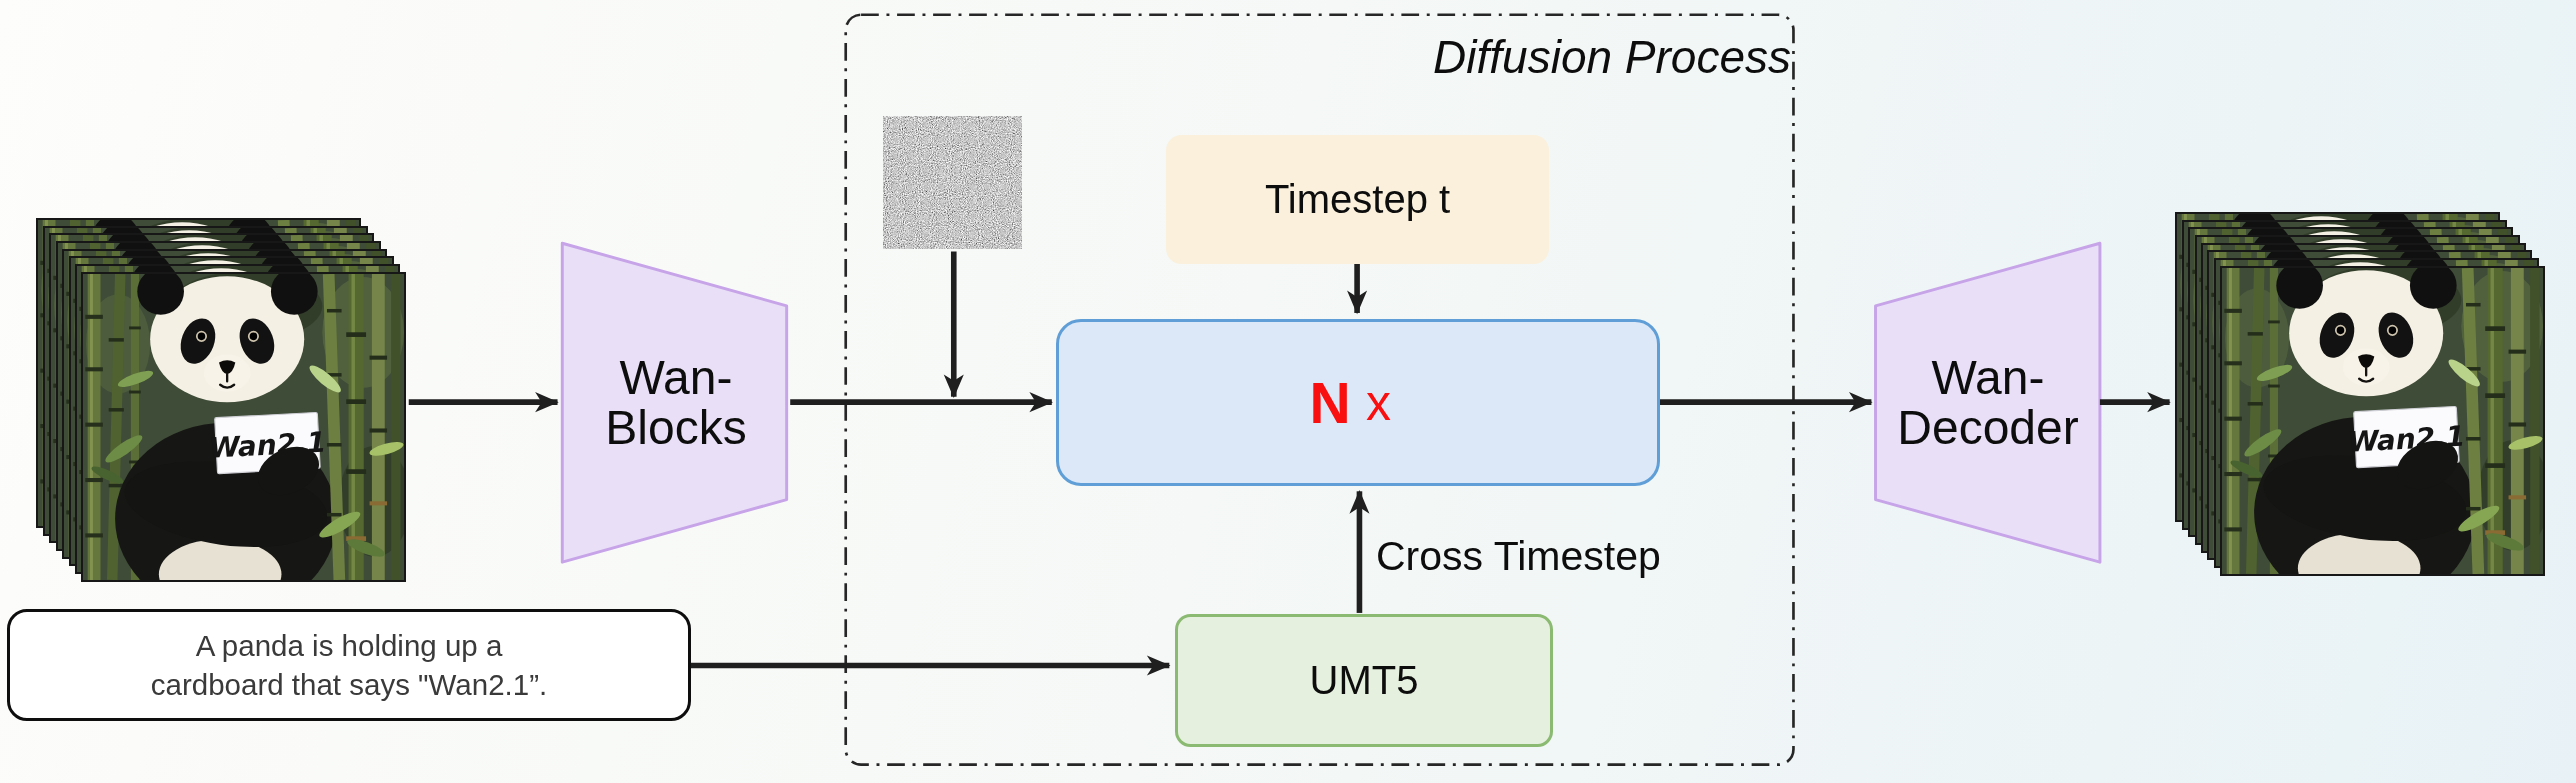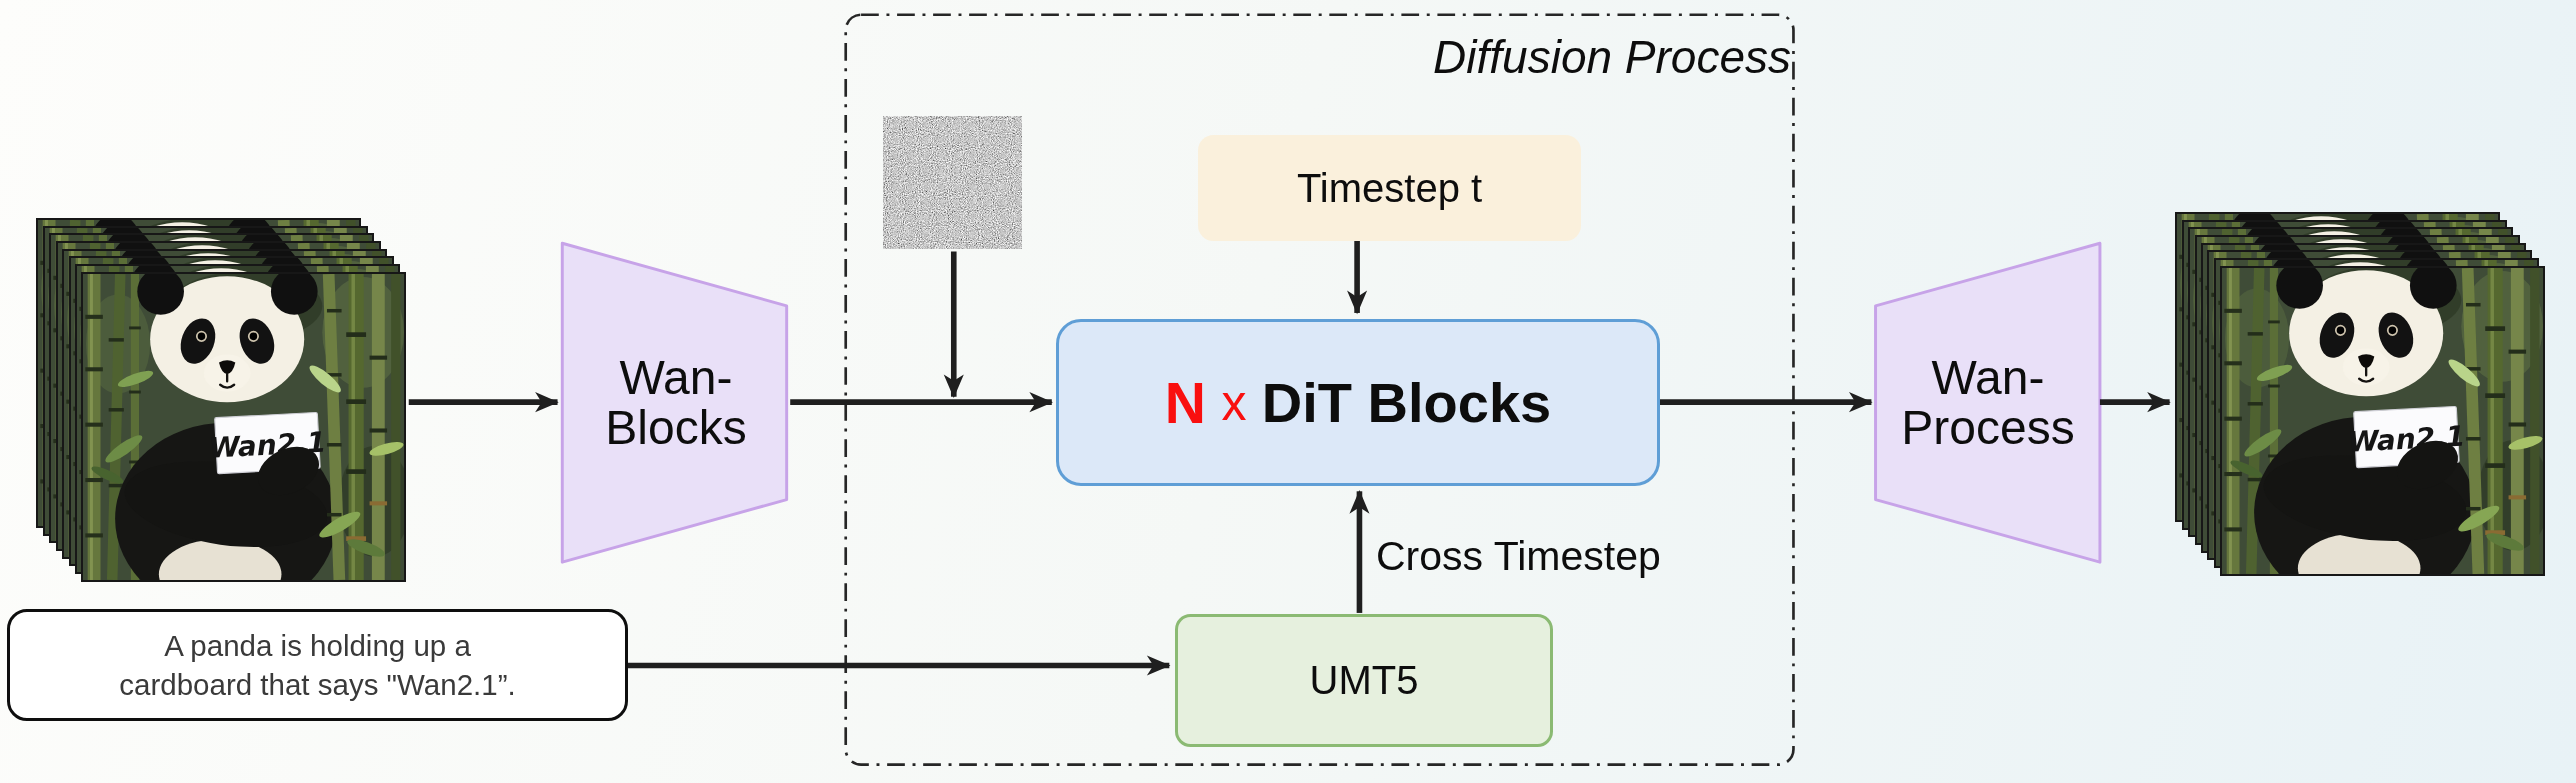--- a/index.html
+++ b/index.html
@@ -17,26 +17,26 @@
   .canvas{
     position:relative;width:2576px;height:783px;
     background:linear-gradient(105deg,var(--bg-start) 0%,var(--bg-mid) 48%,var(--bg-end) 100%);
     font-family:"Liberation Sans",sans-serif;color:var(--ink);padding-left:12px;
   }
   svg.overlay{position:absolute;left:0;top:0;width:2576px;height:783px;z-index:1}
   .frame{position:absolute;width:325px;height:310px;border:2.4px solid #171717;background:#3f4c37;z-index:2}
   .frame svg{display:block;width:100%;height:100%}
   .noise-img{position:absolute;left:883px;top:116px;width:139px;height:133px;z-index:2}
   .node{position:absolute;display:flex;align-items:center;justify-content:center;text-align:center;z-index:3}
-  .timestep-box{left:1198px;top:135px;width:383px;height:106px;background:var(--timestep-fill);border-radius:15.4px;font-size:40px}
+  .timestep-box{left:1166px;top:135px;width:383px;height:129px;background:var(--timestep-fill);border-radius:15.4px;font-size:40px}
   .dit-box{left:1056px;top:319px;width:604px;height:167px;background:var(--dit-fill);border:3px solid var(--dit-border);border-radius:25px;font-size:56px;font-weight:600}
   .dit-box .dit-n{color:var(--dit-accent);font-weight:800;font-size:57px;margin-right:15.4px}
   .dit-box .dit-x{color:var(--dit-accent);font-weight:500;font-size:50px;margin-right:15.4px}
   .umt5-box{left:1175px;top:614px;width:378px;height:133px;background:var(--umt5-fill);border:3px solid var(--umt5-border);border-radius:15.4px;font-size:40px}
-  .prompt-box{left:7px;top:609px;width:621px;height:112px;background:var(--prompt-fill);border:3.5px solid var(--prompt-border);border-radius:20px;flex-direction:column;font-size:29.5px;line-height:39px;color:var(--prompt-ink)}
+  .prompt-box{left:7px;top:609px;width:684px;height:112px;background:var(--prompt-fill);border:3.5px solid var(--prompt-border);border-radius:20px;flex-direction:column;font-size:29.5px;line-height:39px;color:var(--prompt-ink)}
   .vae-label{flex-direction:column;font-size:48px;line-height:50px;background:none}
   .enc-label{left:562px;top:243px;width:228px;height:319px}
   .dec-label{left:1876px;top:243px;width:224px;height:319px}
   .diffusion-title{position:absolute;top:29.5px;right:785px;font-size:46px;font-style:italic;font-weight:500;z-index:3;white-space:nowrap}
   .cross-attn{position:absolute;left:1376px;top:533px;font-size:41px;line-height:47px;z-index:3;white-space:nowrap}
 </style>
 </head>
 <body>
 
 <div class="canvas">
@@ -242,31 +242,30 @@
   </svg>
 
   <div class="diffusion-title">Diffusion Process</div>
 
   <div class="node vae-label enc-label">
     <span>Wan-</span>
     <span>Blocks</span>
   </div>
   <div class="node vae-label dec-label">
     <span>Wan-</span>
-    <span>Process</span>
+    <span>Decoder</span>
   </div>
 
   <div class="node timestep-box">
     <span>Timestep t</span>
   </div>
 
   <div class="node dit-box">
     <span class="dit-n">N</span>
     <span class="dit-x">x</span>
-    <span>DiT Blocks</span>
   </div>
 
   <div class="cross-attn">Cross Timestep</div>
 
   <div class="node umt5-box">
     <span>UMT5</span>
   </div>
 
   <div class="node prompt-box">
     <div>A panda is holding up a</div>

